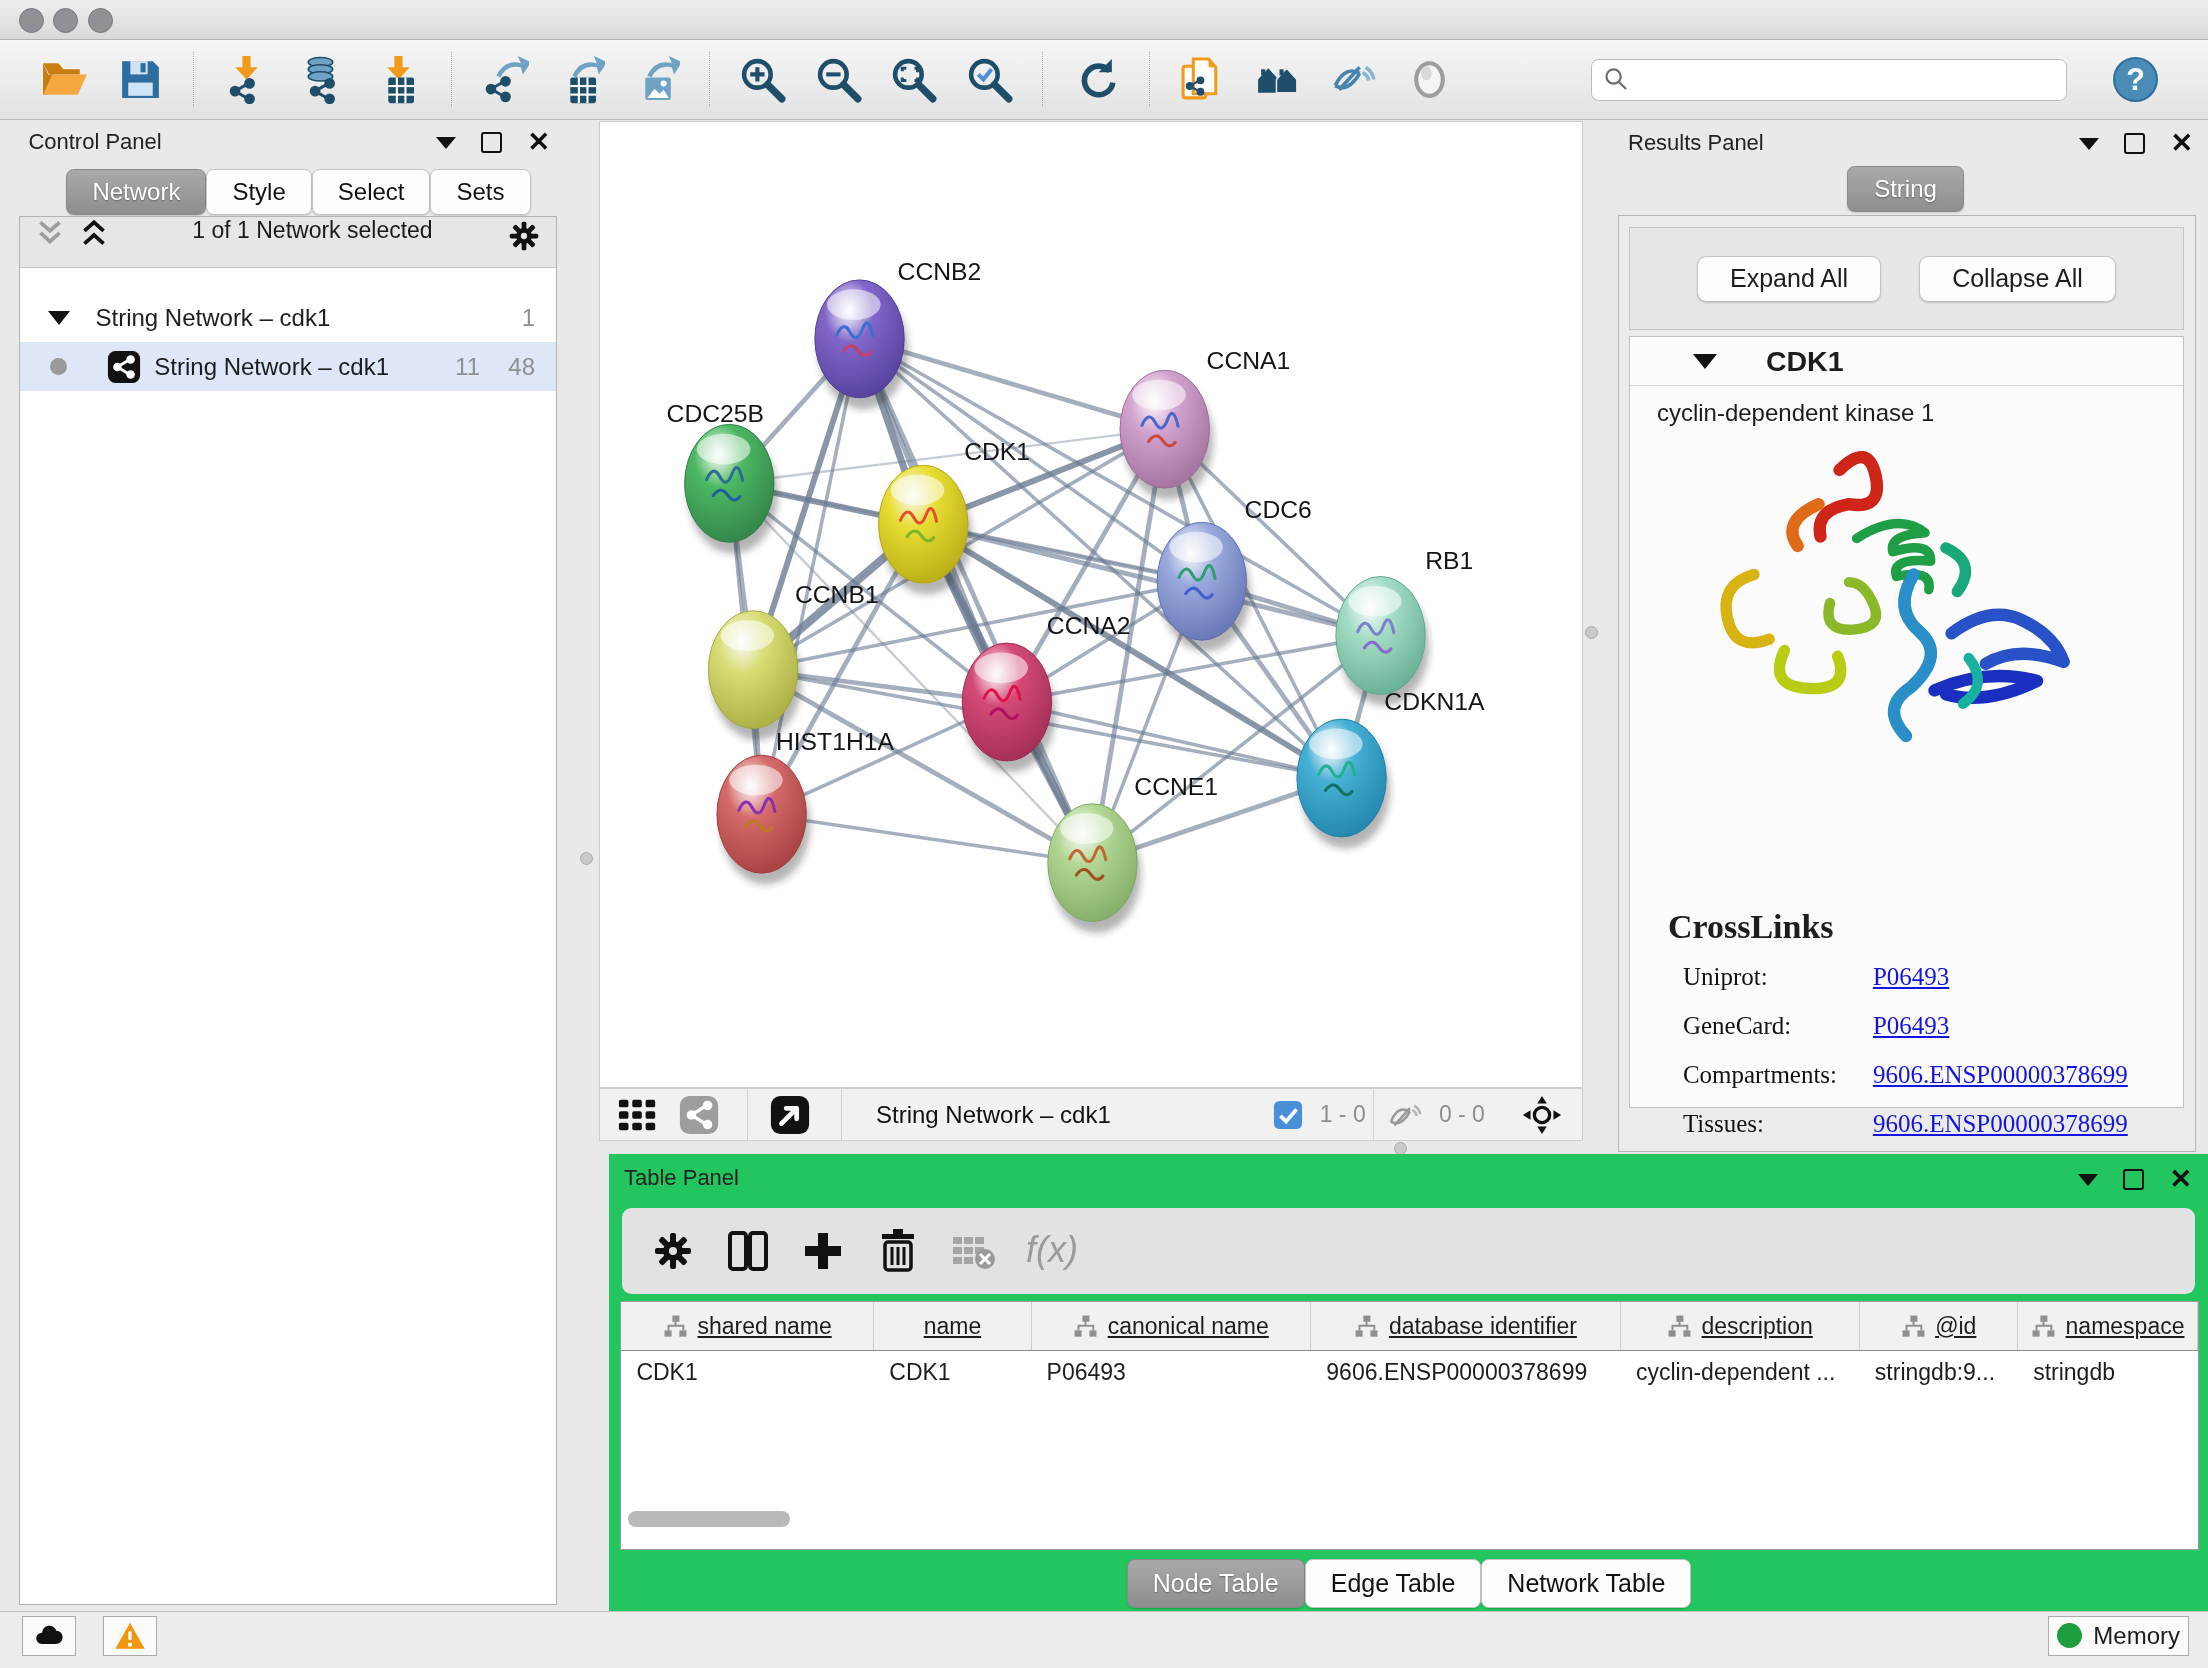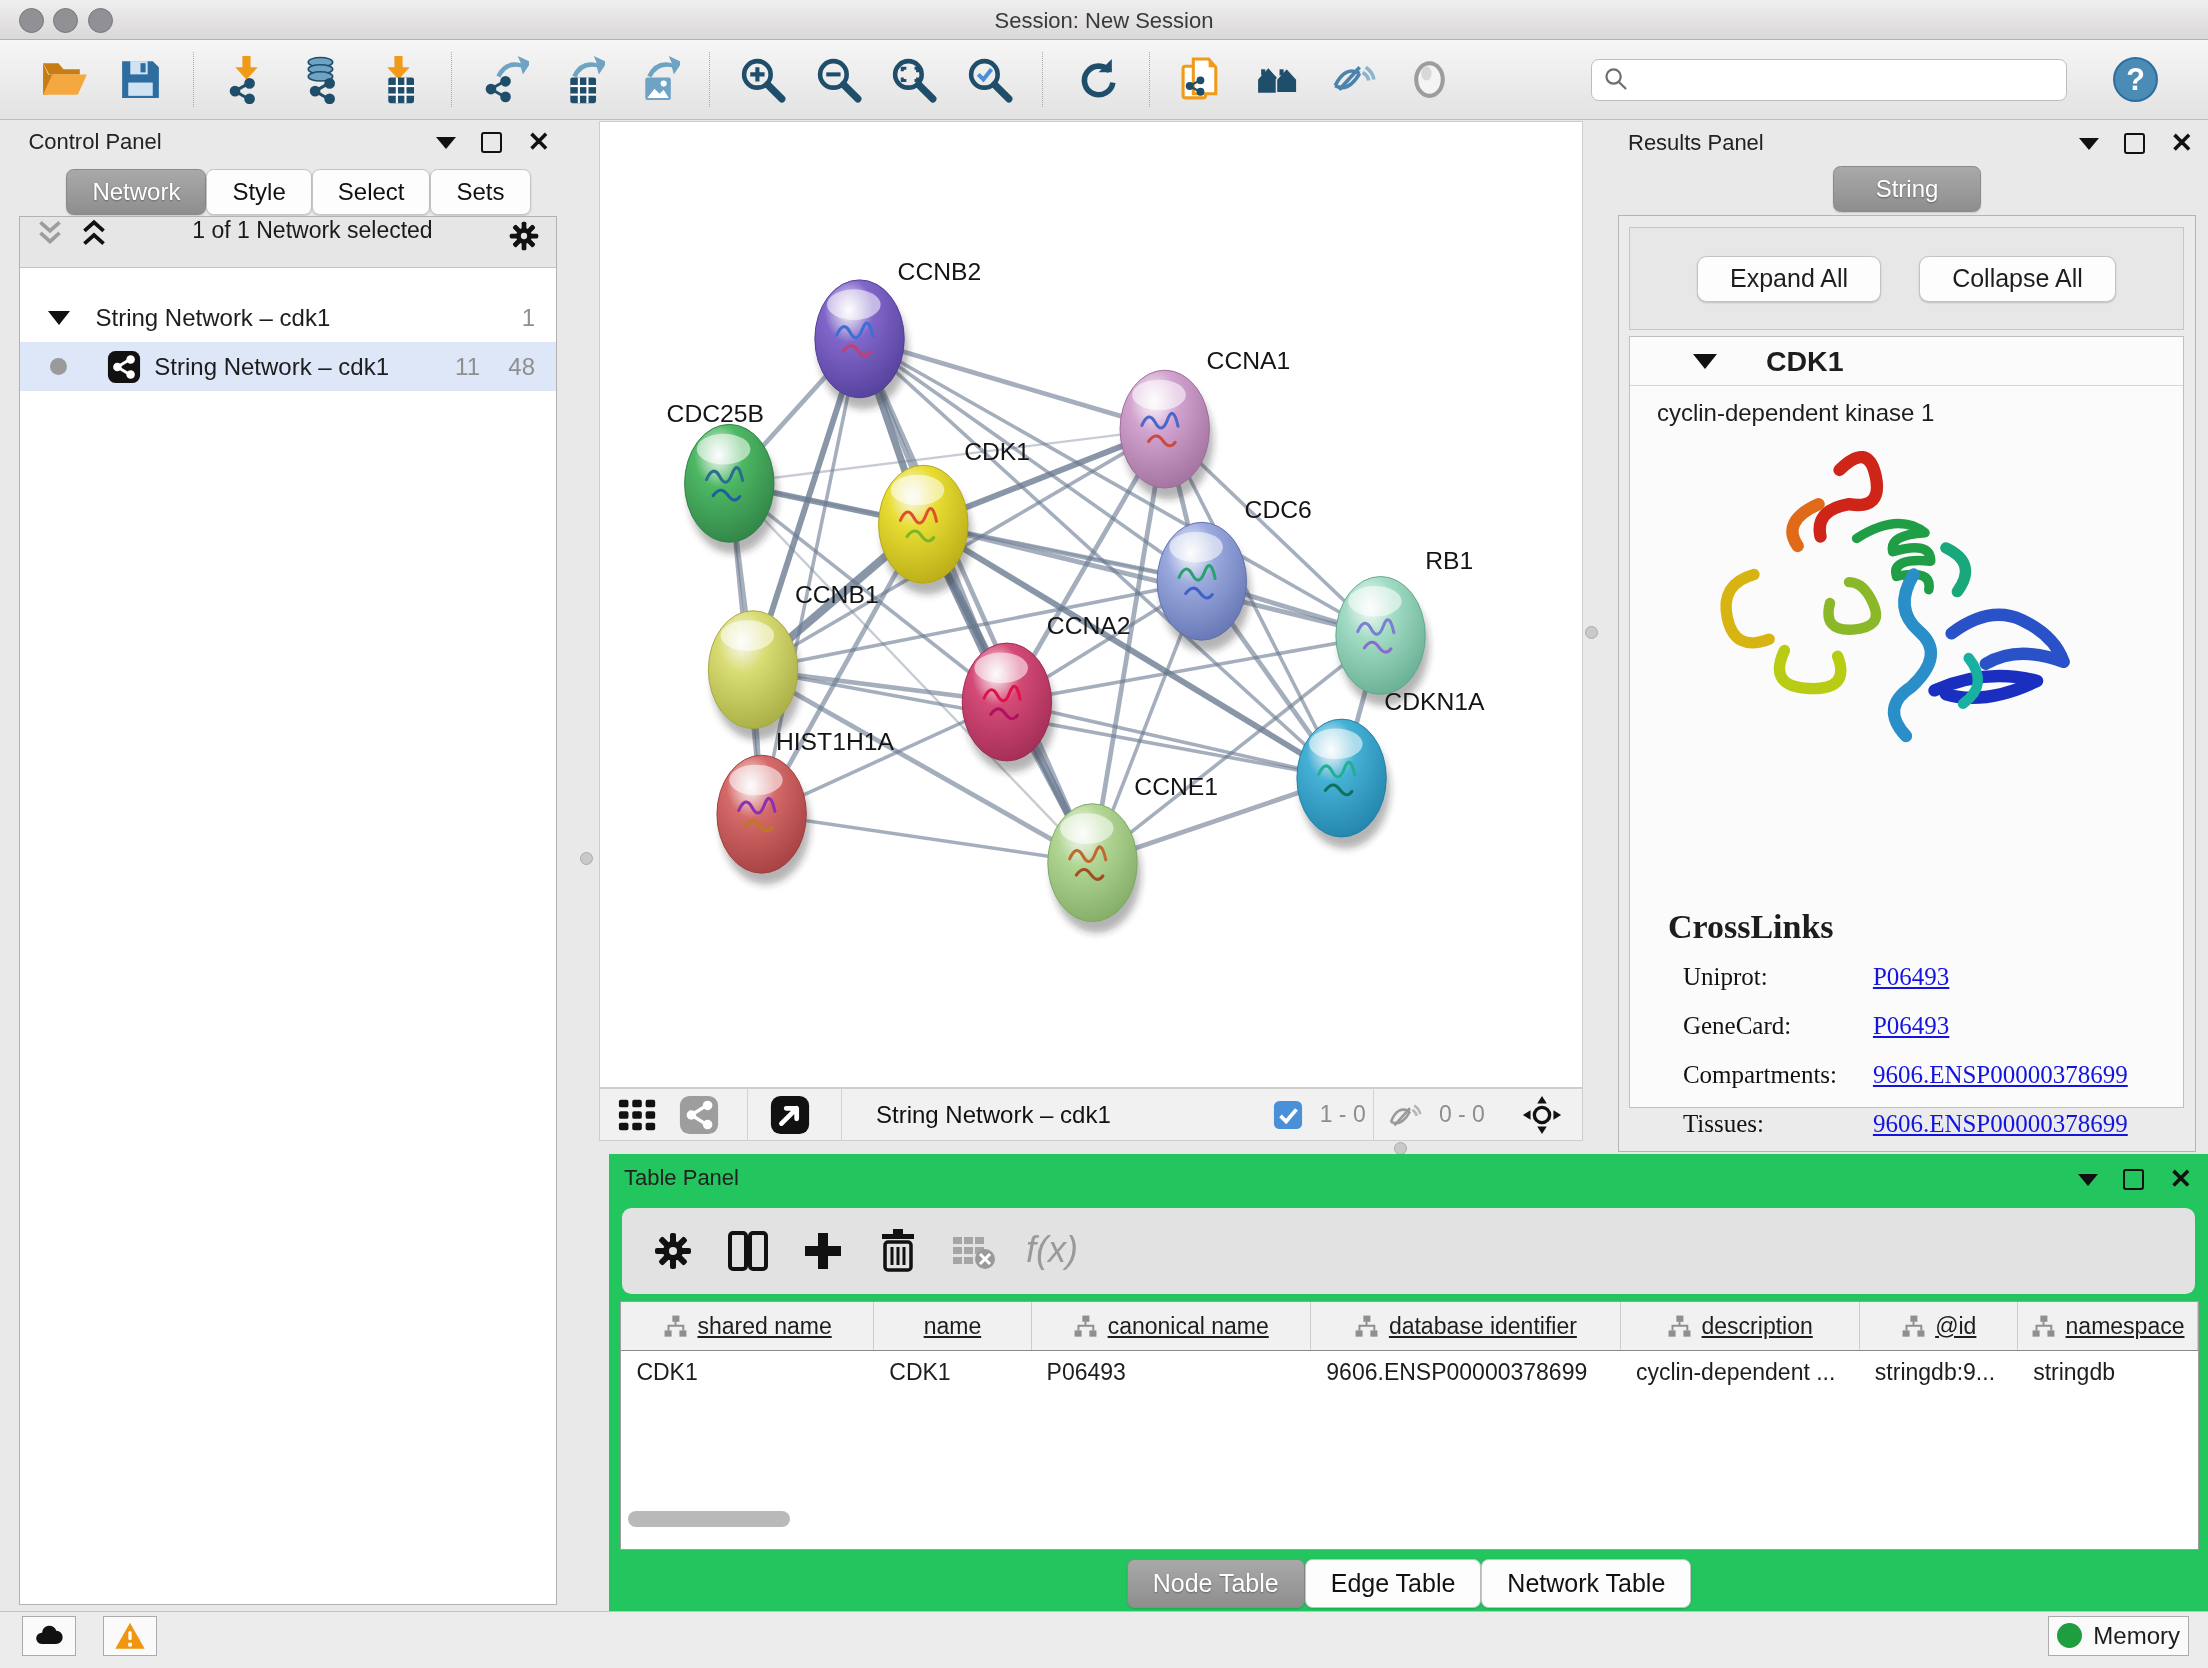--- a/index.html
+++ b/index.html
@@ -106,21 +106,20 @@
 
   svg text { font-family:"Liberation Sans", sans-serif; }
 </style>
 </head>
 <body>
 
 <div id="titlebar">
   <div class="tlight" style="left:19px"></div>
   <div class="tlight" style="left:53px"></div>
   <div class="tlight" style="left:88px"></div>
-  <div id="win-title">Session: New Session</div>
 </div>
 
 <div id="toolbar">
   <span id="tb-icons" style="display:flex;align-items:center">
       <span class="tb-icon"><svg viewBox="0 0 48 48">
           <path d="M3 8h15l5 6h16v5H9z" fill="#c77d11"></path>
           <path d="M3 8v31h4l6-20h-5z" fill="#c77d11"></path>
           <path d="M12 19h34l-9 20H3z" fill="#f5a83f"></path>
         </svg></span>
       <span class="tb-icon"><svg viewBox="0 0 48 48">
@@ -591,21 +590,21 @@
       </svg></span>
 </div>
 
 <div id="results-panel">
   <div class="panel-head abs" style="left:21px;top:9.5px">Results Panel</div>
   <div class="panel-ctrls" style="right:15px;top:13.3px">
     <span class="pc-dn"></span>
     <span class="pc-float"></span>
     <span class="pc-x">✕</span>
   </div>
-  <div class="tabbtn sel abs" style="left:226px;top:46px;width:148px">String</div>
+  <div class="tabbtn sel abs" style="left:240px;top:46px;width:117px">String</div>
   <div id="rp-outer">
     <div id="rp-btncard">
         <div class="rp-btn">Expand All</div>
         <div class="rp-btn">Collapse All</div>
       </div>
     <div id="rp-card">
       <div id="rp-card-head">
         <span style="margin-left:63px;width:0;height:0;border-left:12.4px solid transparent;border-right:12.4px solid transparent;border-top:15px solid #111"></span>
         <span id="rp-gene">CDK1</span>
       </div>

